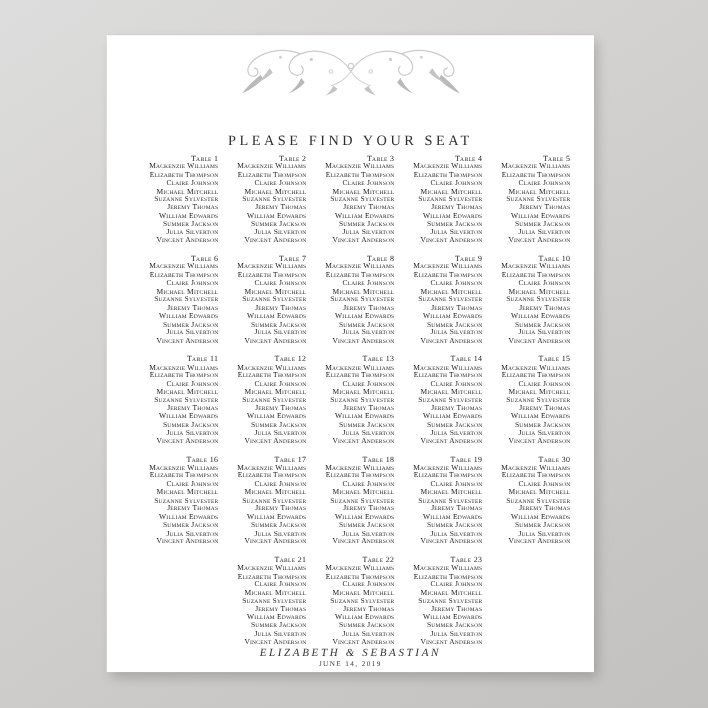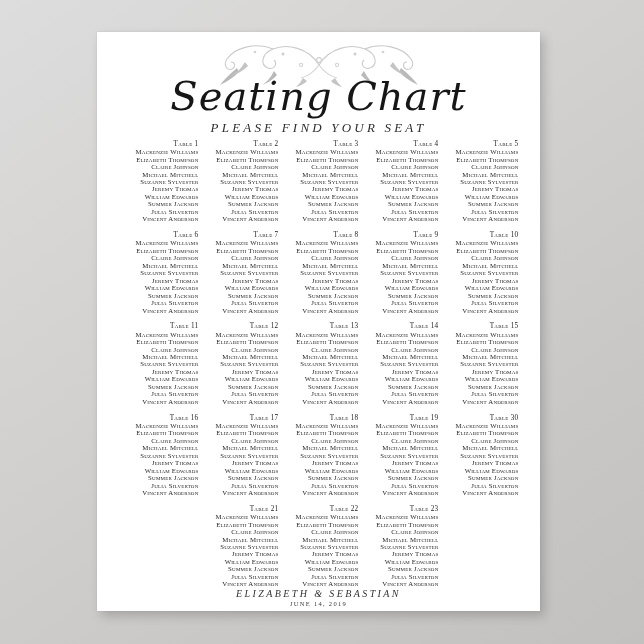--- a/index.html
+++ b/index.html
@@ -49,21 +49,20 @@
     position: absolute;
     top: 88px;
     left: 0;
     width: 100%;
     text-align: center;
     font-family: "Liberation Serif", serif;
     font-size: 13px;
     letter-spacing: 3.2px;
     color: #2e2e2e;
     white-space: nowrap;
-    font-style: italic;
   }
   .tables-grid {
     position: absolute;
     top: 108px;
     left: 21px;
     width: 401px;
     display: flex;
     flex-wrap: wrap;
     justify-content: center;
   }
@@ -138,21 +137,20 @@
         <path d="M182,24 Q188,34 196,38 Q186,35 179,28 Z" fill="#c4c4c4"></path>
         <path d="M153,33 Q158,43 165,47 Q156,44 150,37 Z"></path>
         <path d="M124,40 Q127,46 131,49 Q124,47 120,43 Z" fill="#c4c4c4"></path>
         <circle cx="72" cy="16" r="1.5" fill="#cecece"></circle>
         <circle cx="144" cy="16" r="1.5" fill="#cecece"></circle>
         <circle cx="44" cy="14" r="1.3" fill="#d2d2d2"></circle>
         <circle cx="172" cy="14" r="1.3" fill="#d2d2d2"></circle>
       </g>
     </svg>
 
-    <div class="poster-title">Seating Chart</div>
     <div class="poster-subtitle">PLEASE FIND YOUR SEAT</div>
 
     <div class="tables-grid">
         <div class="table-block">
           <div class="table-label">Table 1</div>
           <div class="guest-name">Mackenzie Williams</div>
           <div class="guest-name">Elizabeth Thompson</div>
           <div class="guest-name">Claire Johnson</div>
           <div class="guest-name">Michael Mitchell</div>
           <div class="guest-name">Suzanne Sylvester</div>

